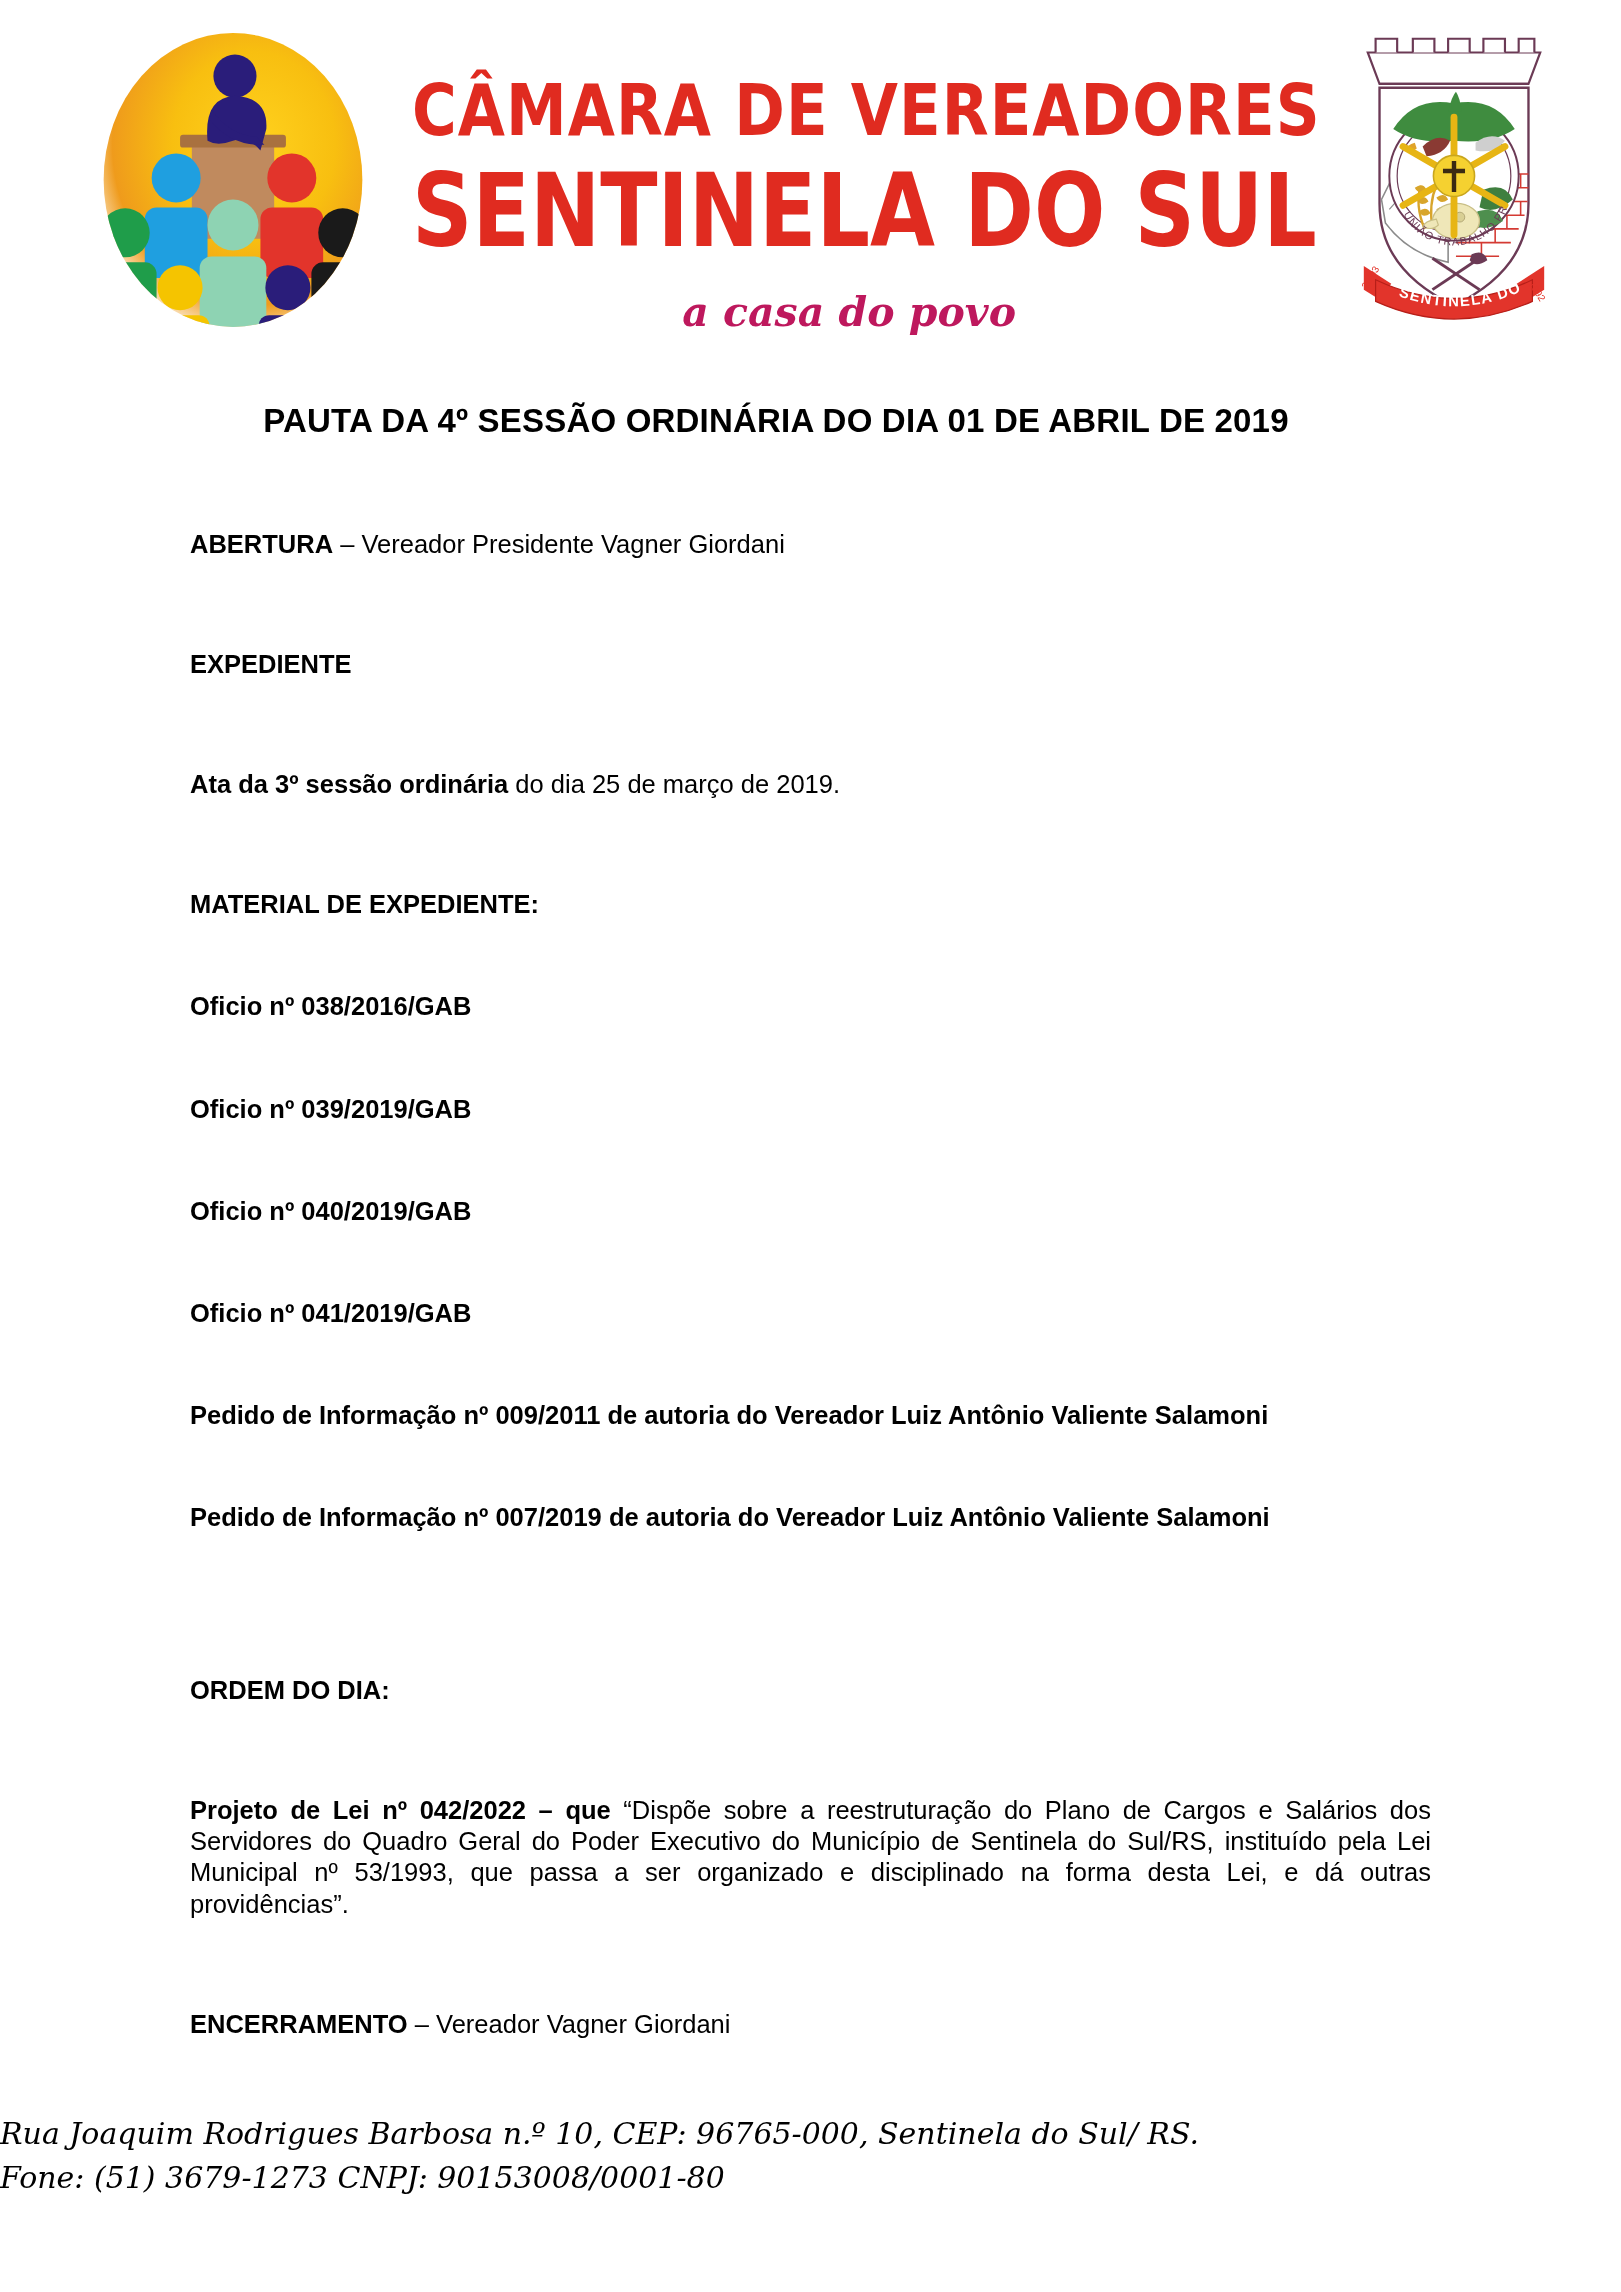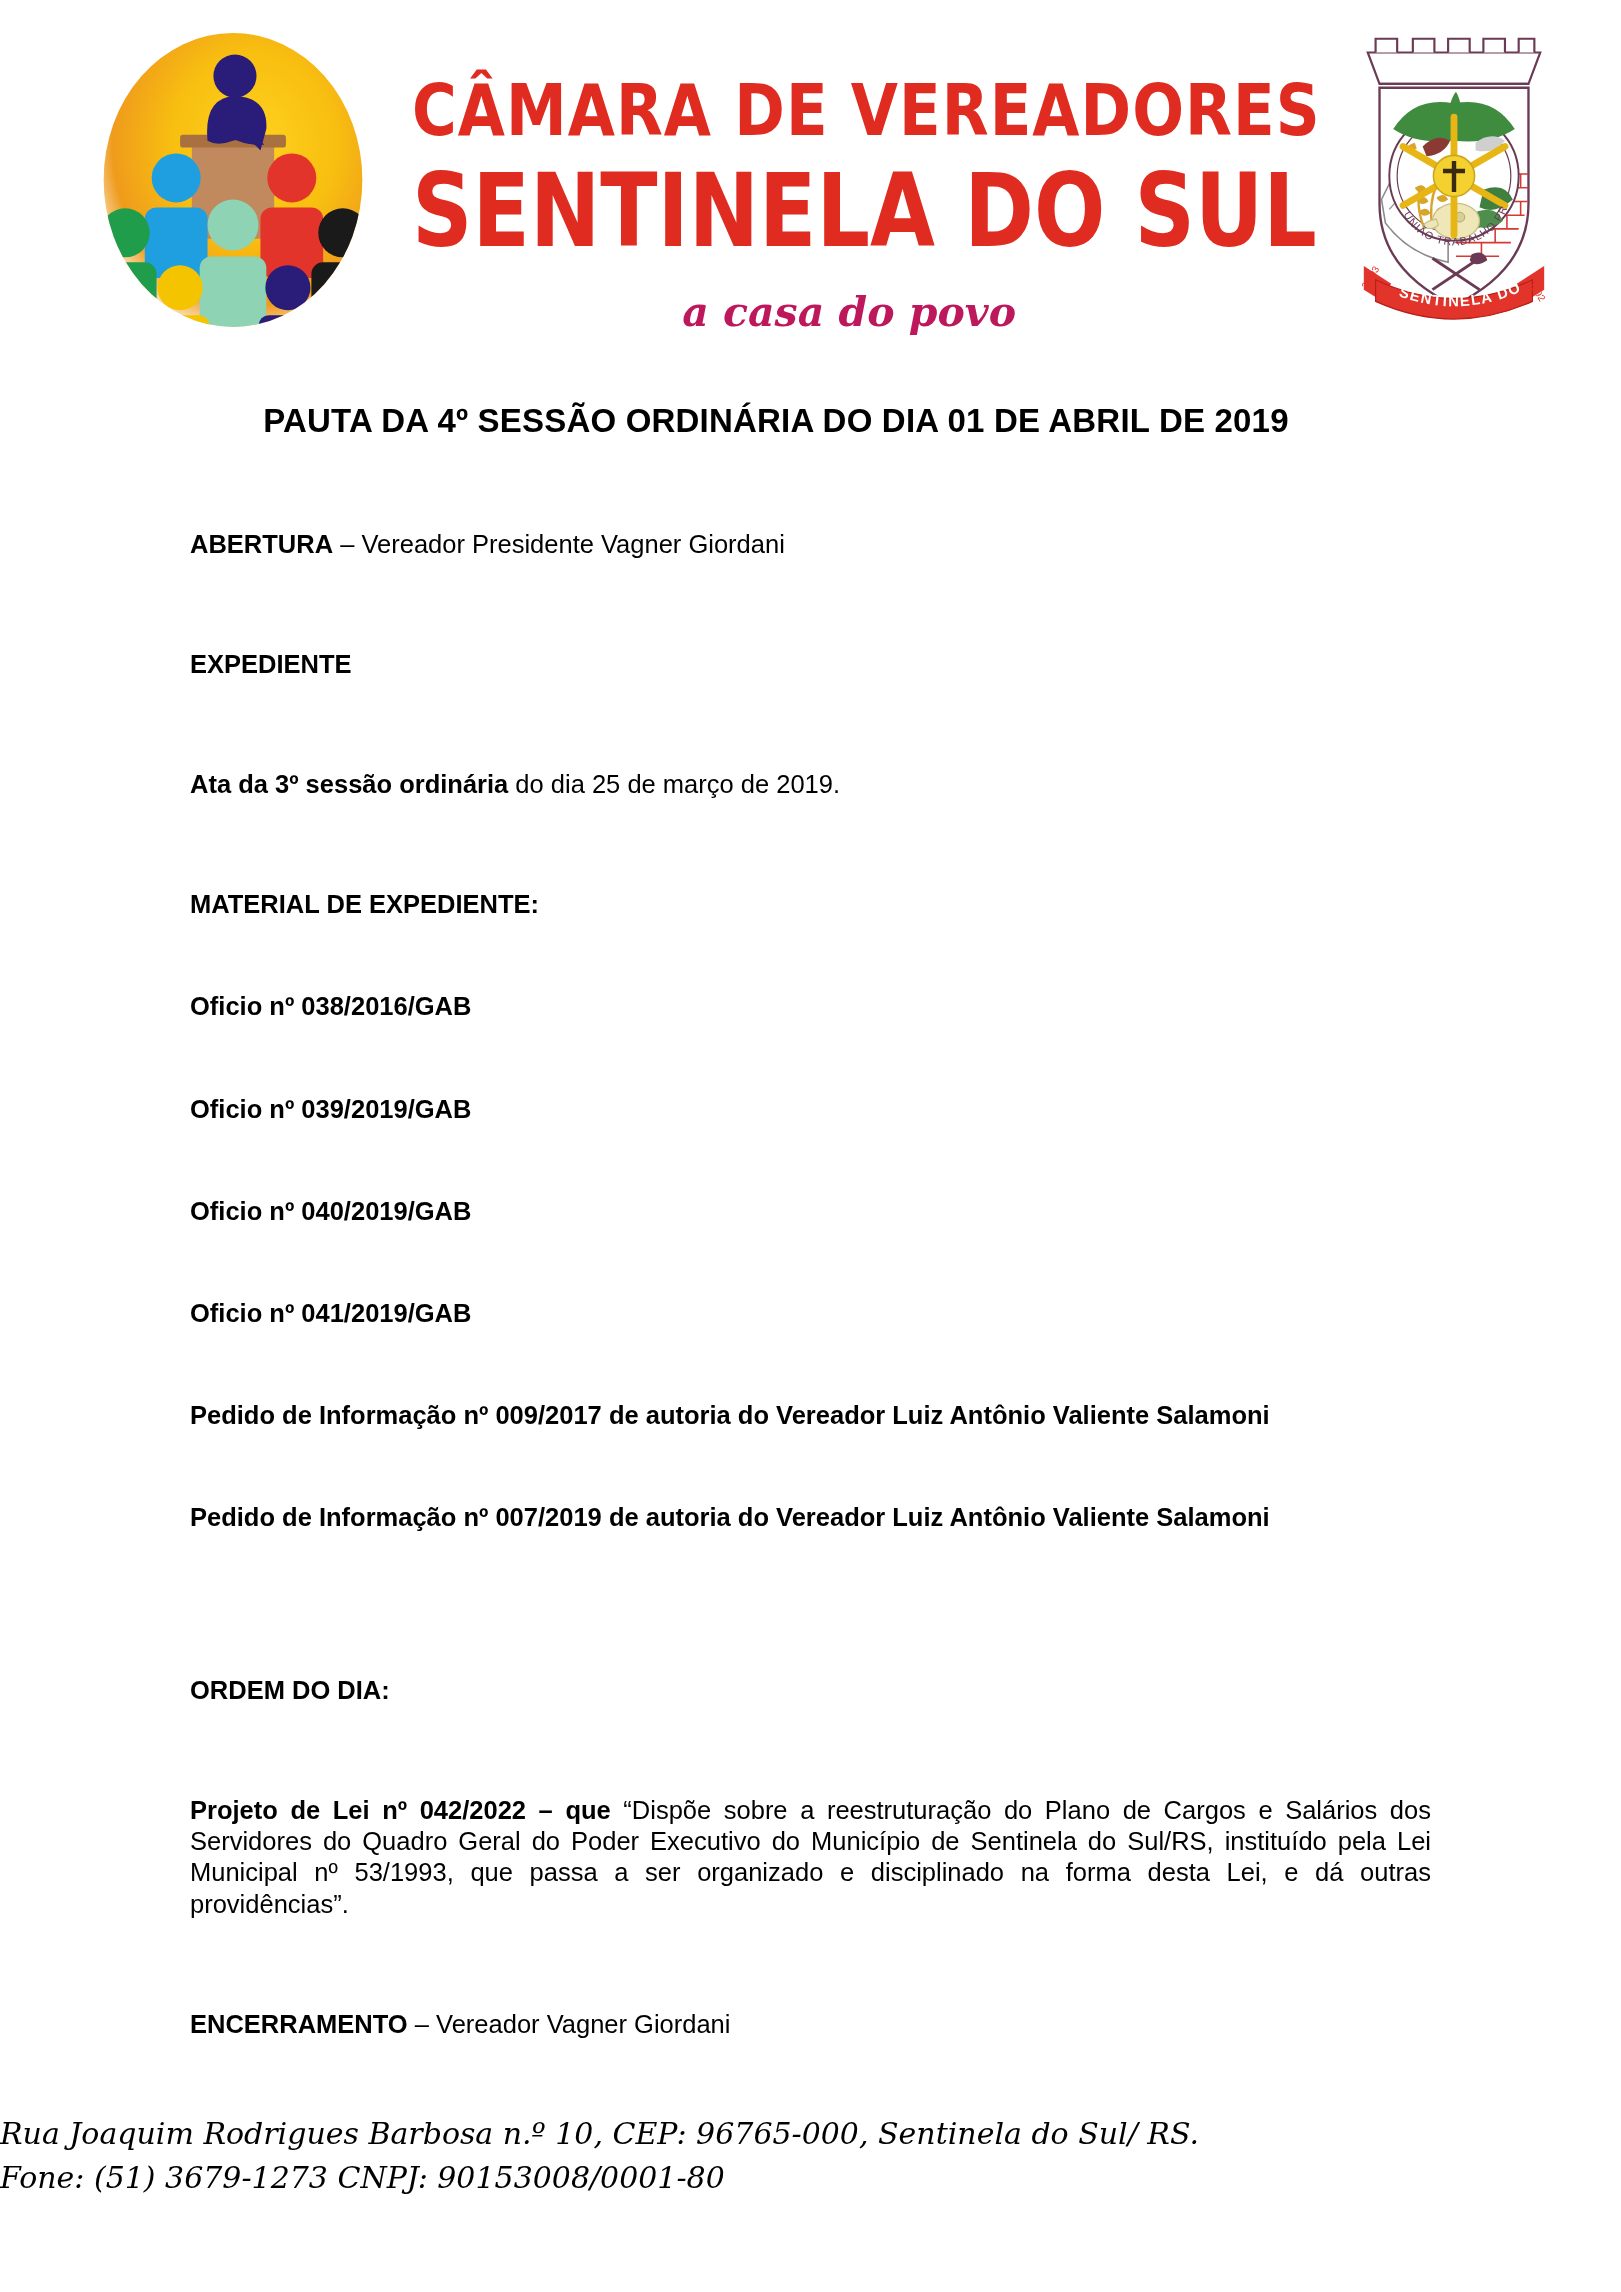--- a/index.html
+++ b/index.html
@@ -293,21 +293,21 @@
 
   <div class="gap-sm"></div>
   <p class="blk b">Oficio nº 038/2016/GAB</p>
   <div class="gap-sm"></div>
   <p class="blk b">Oficio nº 039/2019/GAB</p>
   <div class="gap-sm"></div>
   <p class="blk b">Oficio nº 040/2019/GAB</p>
   <div class="gap-sm"></div>
   <p class="blk b">Oficio nº 041/2019/GAB</p>
   <div class="gap-sm"></div>
-  <p class="blk b justify">Pedido de Informação nº 009/2017 de autoria do Vereador Luiz Antônio Valiente Salamoni</p>
+  <p class="blk b justify">Pedido de Informação nº 009/2011 de autoria do Vereador Luiz Antônio Valiente Salamoni</p>
   <div class="gap-sm"></div>
   <p class="blk b justify">Pedido de Informação nº 007/2019 de autoria do Vereador Luiz Antônio Valiente Salamoni</p>
 
   <div class="gap-xl"></div>
 
   <p class="blk b">ORDEM DO DIA:</p>
 
   <div class="gap-md"></div>
 
   <p class="blk justify">

